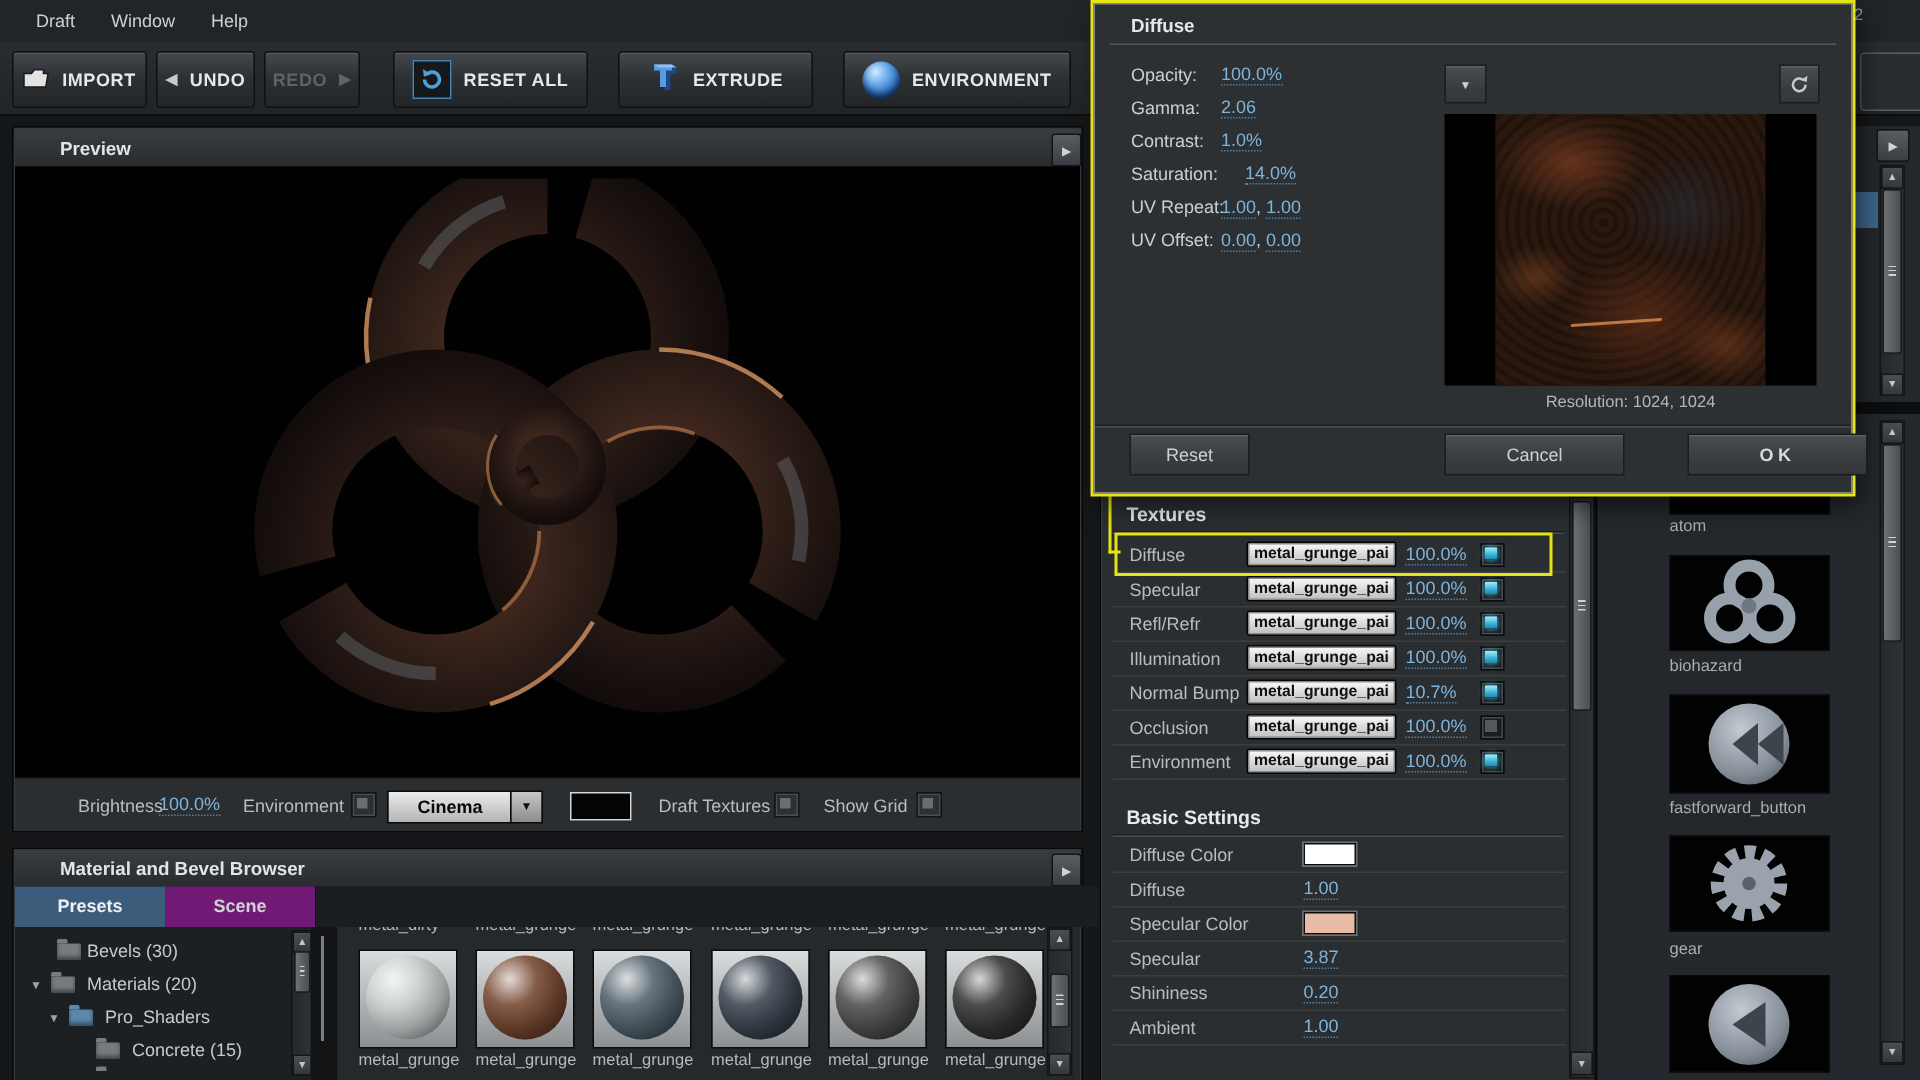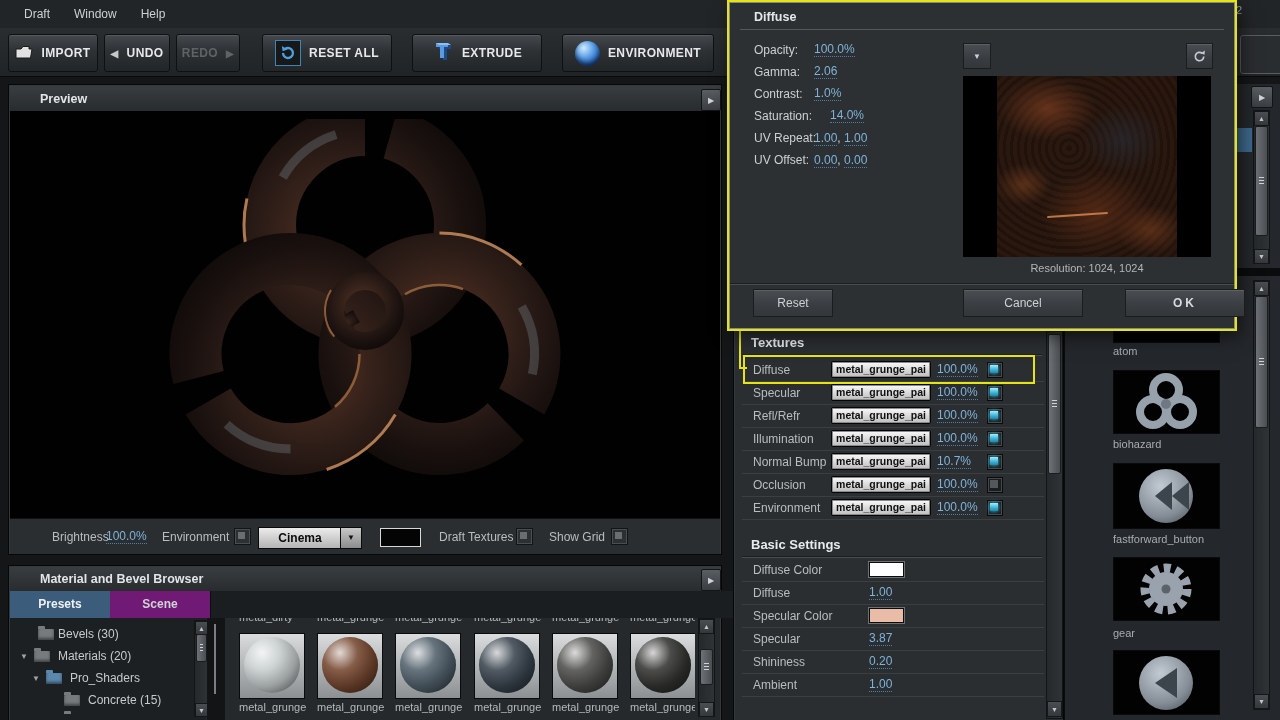--- a/index.html
+++ b/index.html
@@ -231,21 +231,21 @@
     </div>
 
     <div class="a sb-track" style="left:185px;top:54px;width:13px;height:95px;">
       <div class="sb-arrow a" style="left:0;top:0;width:11px;height:12px;">▲</div>
       <div class="sb-thumb a" style="left:1px;top:13px;width:9px;height:26px;"></div>
       <div class="sb-arrow a" style="left:0;top:82px;width:11px;height:12px;">▼</div>
     </div>
     <div class="a" style="left:198px;top:52px;width:18px;height:103px;background:#121416;"></div>
     <div class="a" style="left:205px;top:58px;width:2px;height:70px;background:#7a7e82;"></div>
 
-    <div class="a" style="left:216px;top:52px;width:470px;height:103px;background:#26292c;overflow:hidden;">
+    <div class="a" style="left:216px;top:52px;width:470px;height:103px;background:#26292c;overflow:hidden;padding-left:23px;">
 
       <div class="a" style="left:6px;top:0;width:470px;height:8px;overflow:hidden;">
         <span class="thumb-label a" style="left:8px;top:-7px;">metal_dirty</span>
         <span class="thumb-label a" style="left:86px;top:-7px;">metal_grunge</span>
         <span class="thumb-label a" style="left:164px;top:-7px;">metal_grunge</span>
         <span class="thumb-label a" style="left:243px;top:-7px;">metal_grunge</span>
         <span class="thumb-label a" style="left:321px;top:-7px;">metal_grunge</span>
         <span class="thumb-label a" style="left:399px;top:-7px;">metal_grunge</span>
       </div>
       <div class="card a" style="left:14px;top:15px;width:64px;height:64px;">

